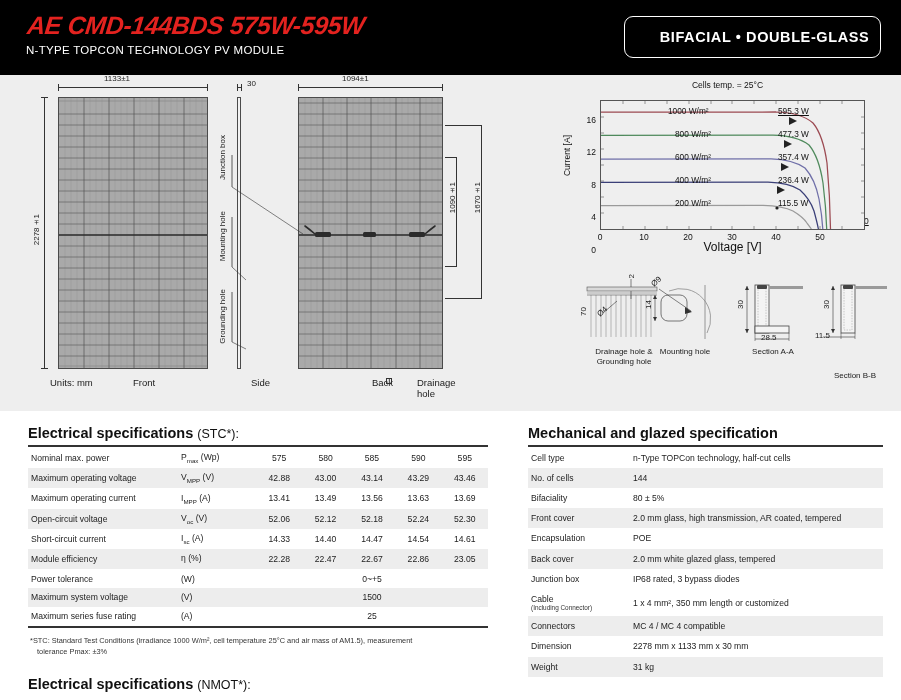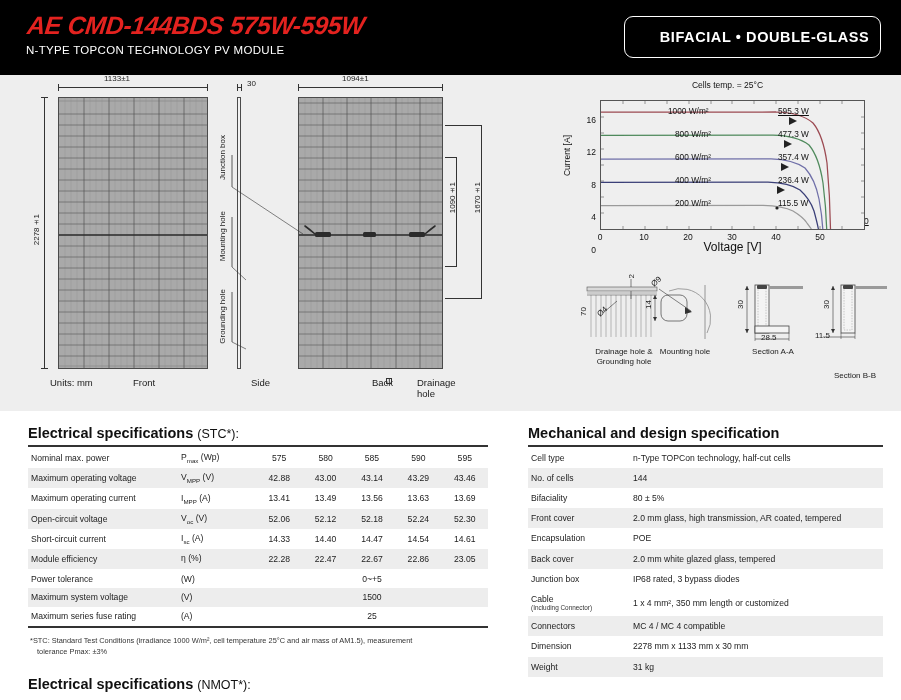--- a/index.html
+++ b/index.html
@@ -626,21 +626,21 @@
 </div>
 
 <div id="nmot-head">
   <div class="sec-head">
     <span>Electrical specifications</span>
     <span class="lite">(NMOT*):</span>
   </div>
 </div>
 
 <div id="spec-right">
-  <div class="sec-head">Mechanical and design specification</div>
+  <div class="sec-head">Mechanical and glazed specification</div>
   <div class="rule"></div>
   <table class="mech">
     <tbody>
       <tr>
         <td class="mlbl">Cell type</td>
         <td>n-Type TOPCon technology, half-cut cells</td>
       </tr>
       <tr class="alt">
         <td class="mlbl">No. of cells</td>
         <td>144</td>

